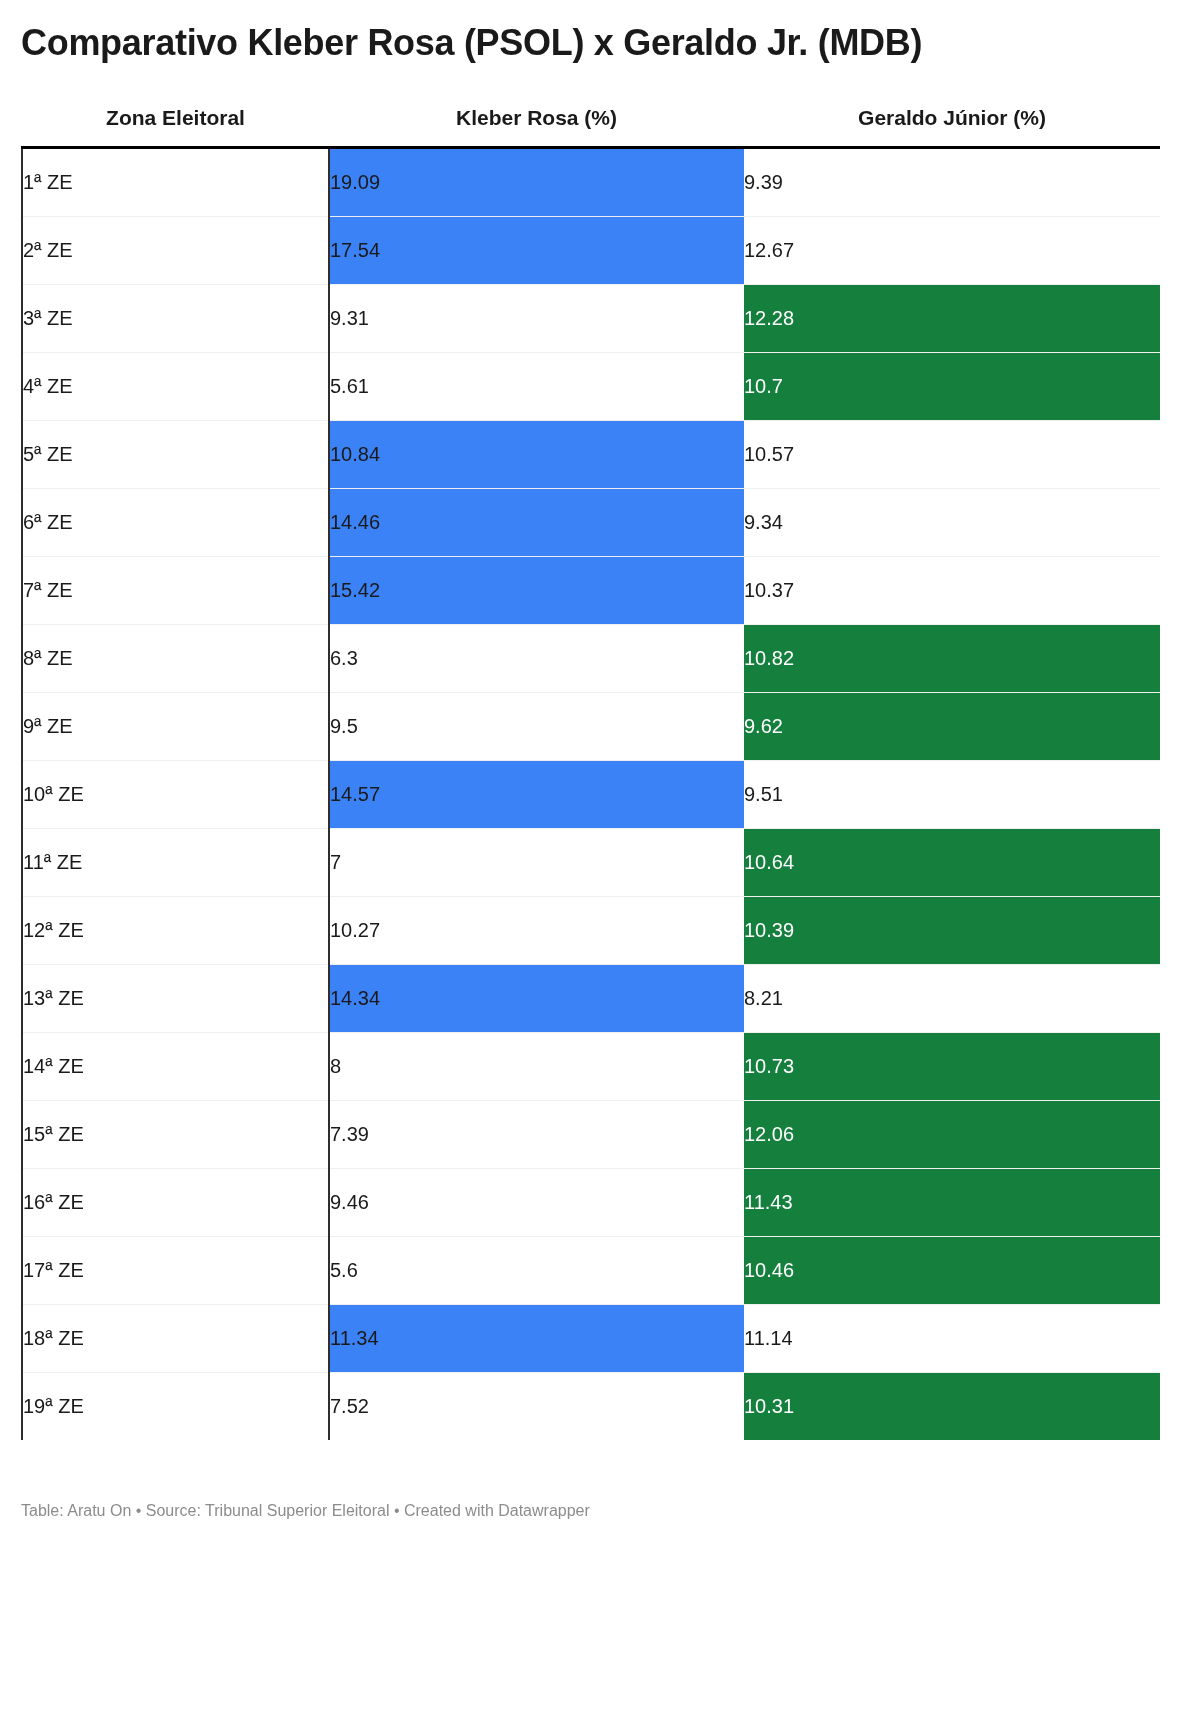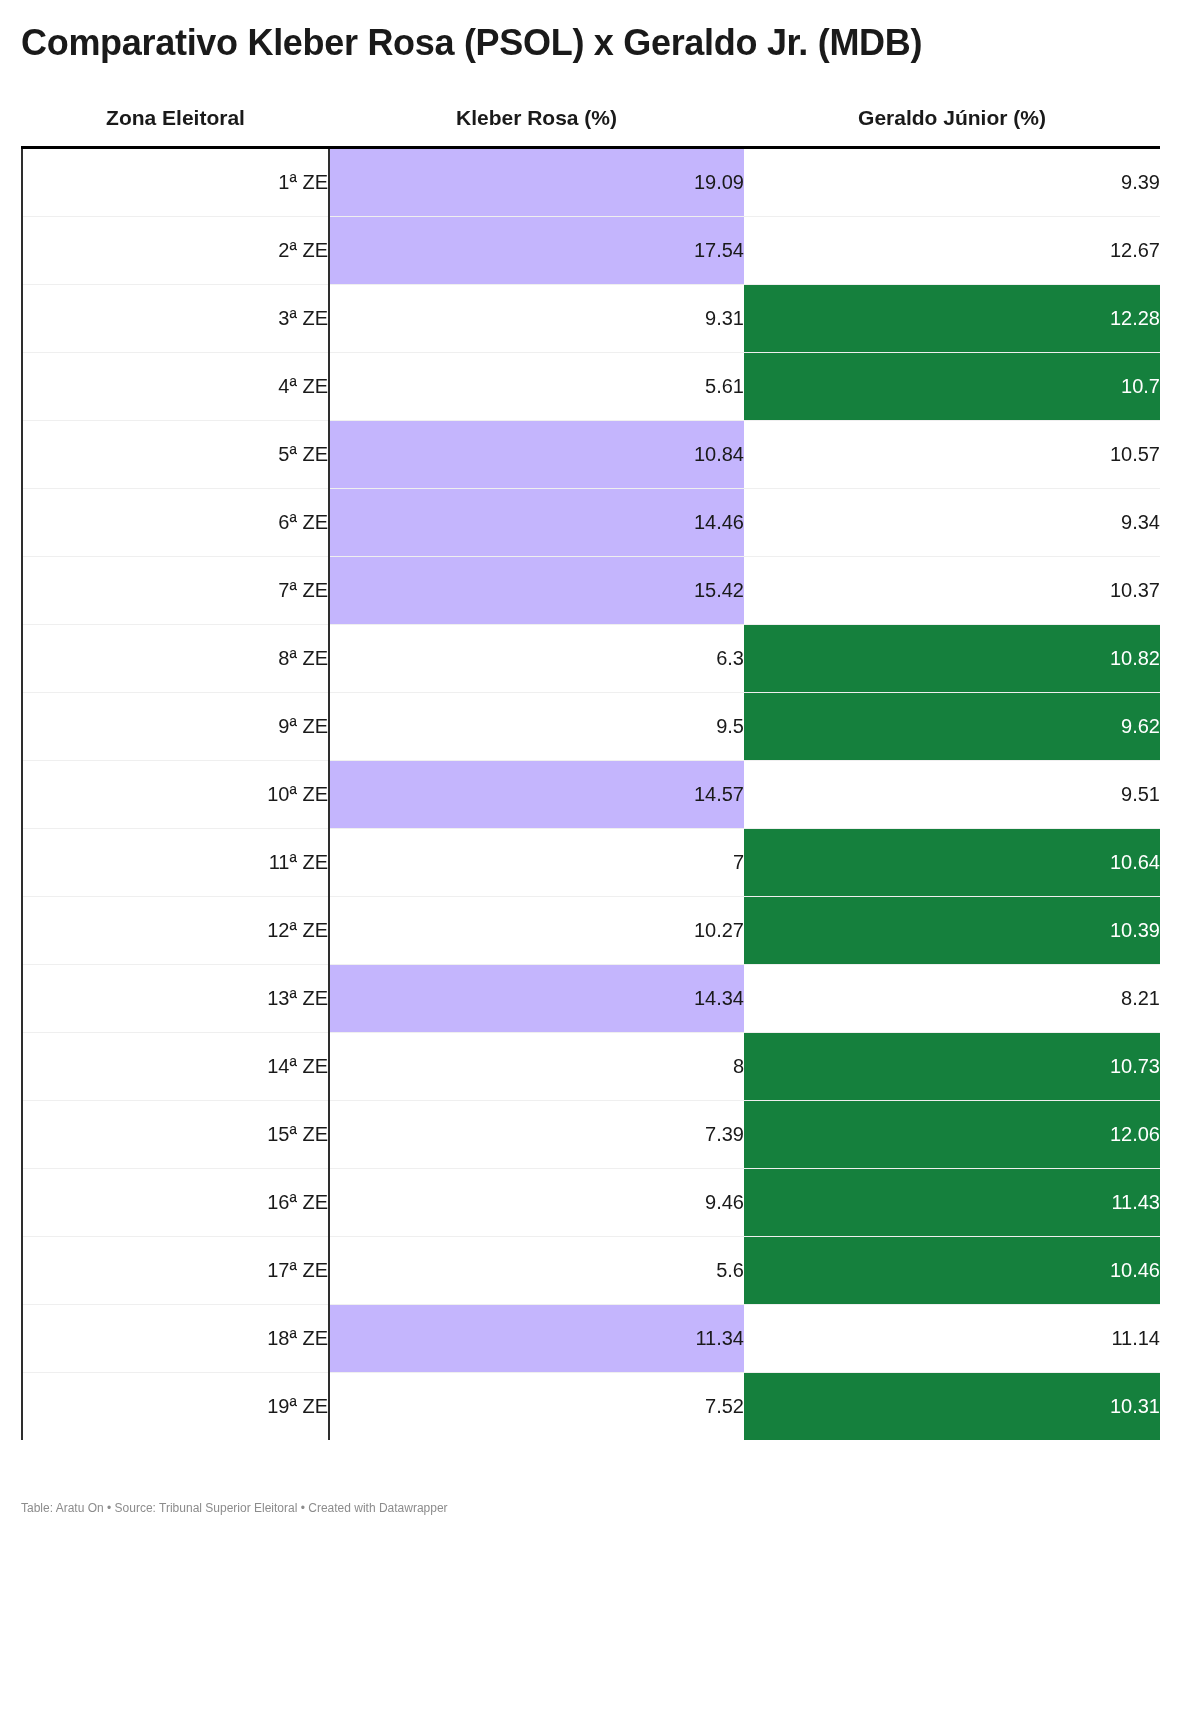--- a/index.html
+++ b/index.html
@@ -60,57 +60,57 @@
     text-align: center;
     padding: 0 0 16px 0;
     border-bottom: 3px solid #000000;
     vertical-align: bottom;
   }
   thead th.th-zone { padding-left: 0; }
 
   tbody td {
     height: 67px;
     font-size: 20px;
-    text-align: right;
+    text-align: left;
     vertical-align: middle;
     color: #1a1a1a;
     border-bottom: 1px solid #efefef;
     padding: 0;
     position: relative;
   }
 
   tbody tr:last-child td { border-bottom: none; }
 
   td.cell-zone {
     border-right: 2px solid #2e2e2e;
     border-left: 2px solid #2e2e2e;
   }
 
   td.cell-kleber.hl {
-    background: #c4b5fd;
+    background: #3b82f6;
     margin-left: 22px;
   }
   td.cell-geraldo.hl {
     background: #15803d;
     color: #ffffff;
   }
 
   .table-wrap {
     position: relative;
   }
 
   .table-bottom-rule {
     width: 1138px;
     height: 2px;
     background: transparent;
   }
 
   .footer {
     margin-top: 58px;
-    font-size: 12px;
+    font-size: 16px;
     color: #8c8c8c;
     line-height: 1.4;
   }
 </style>
 </head>
 <body>
 
 <div class="page">
 
   <h1 class="title">Comparativo Kleber Rosa (PSOL) x Geraldo Jr. (MDB)</h1>

